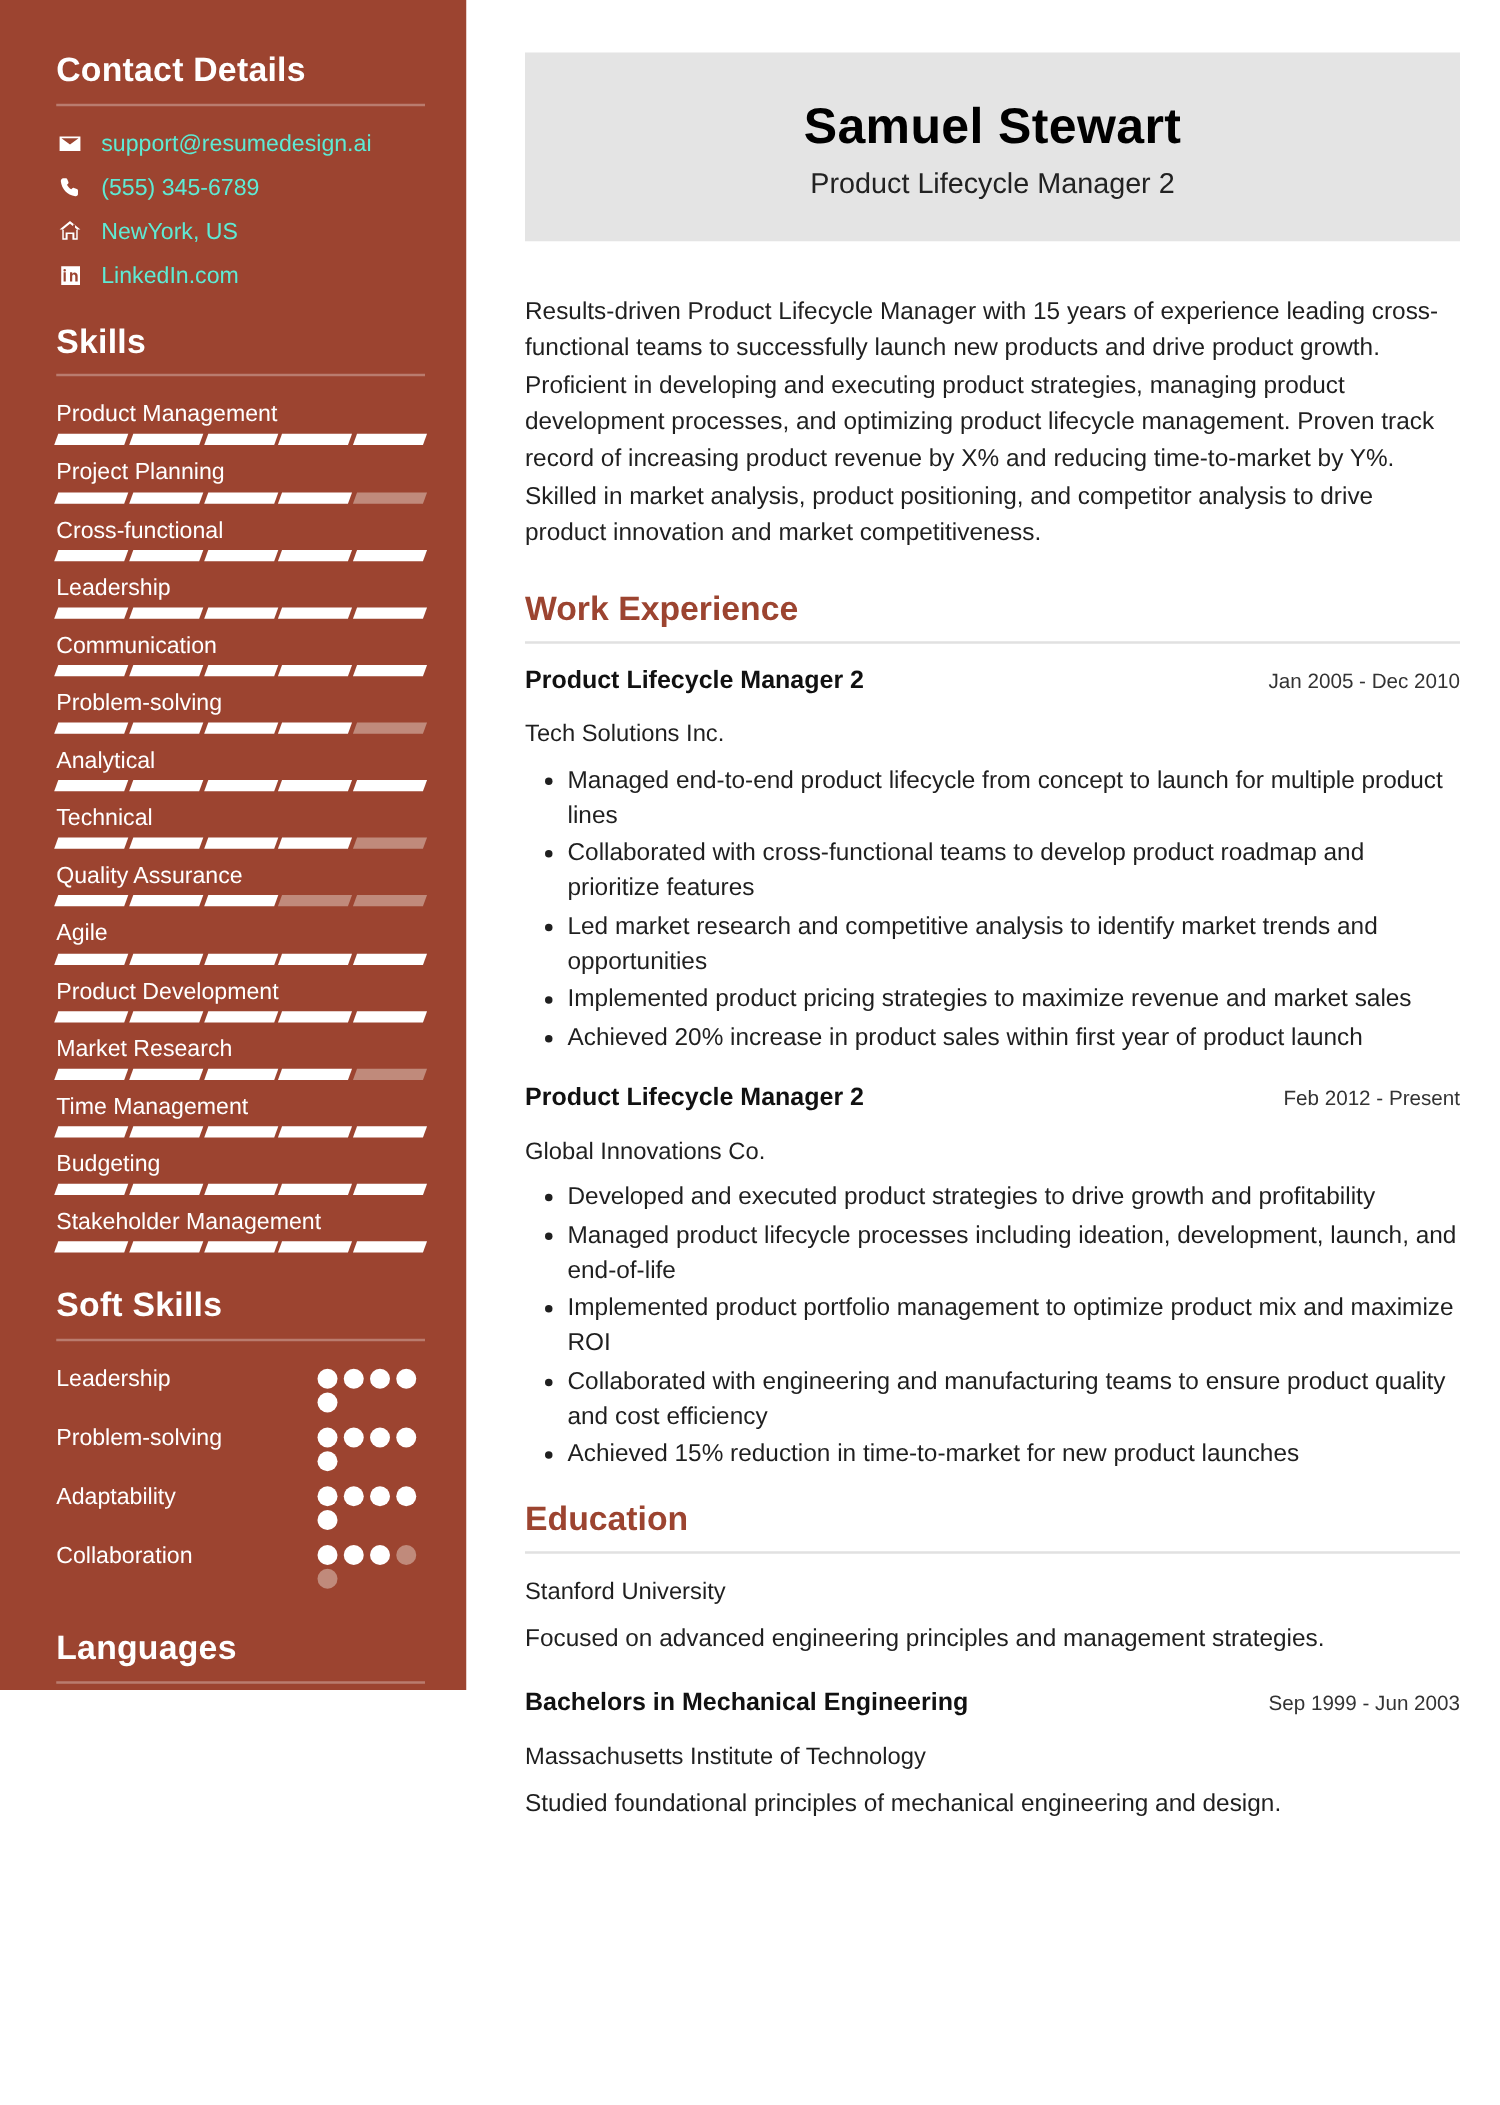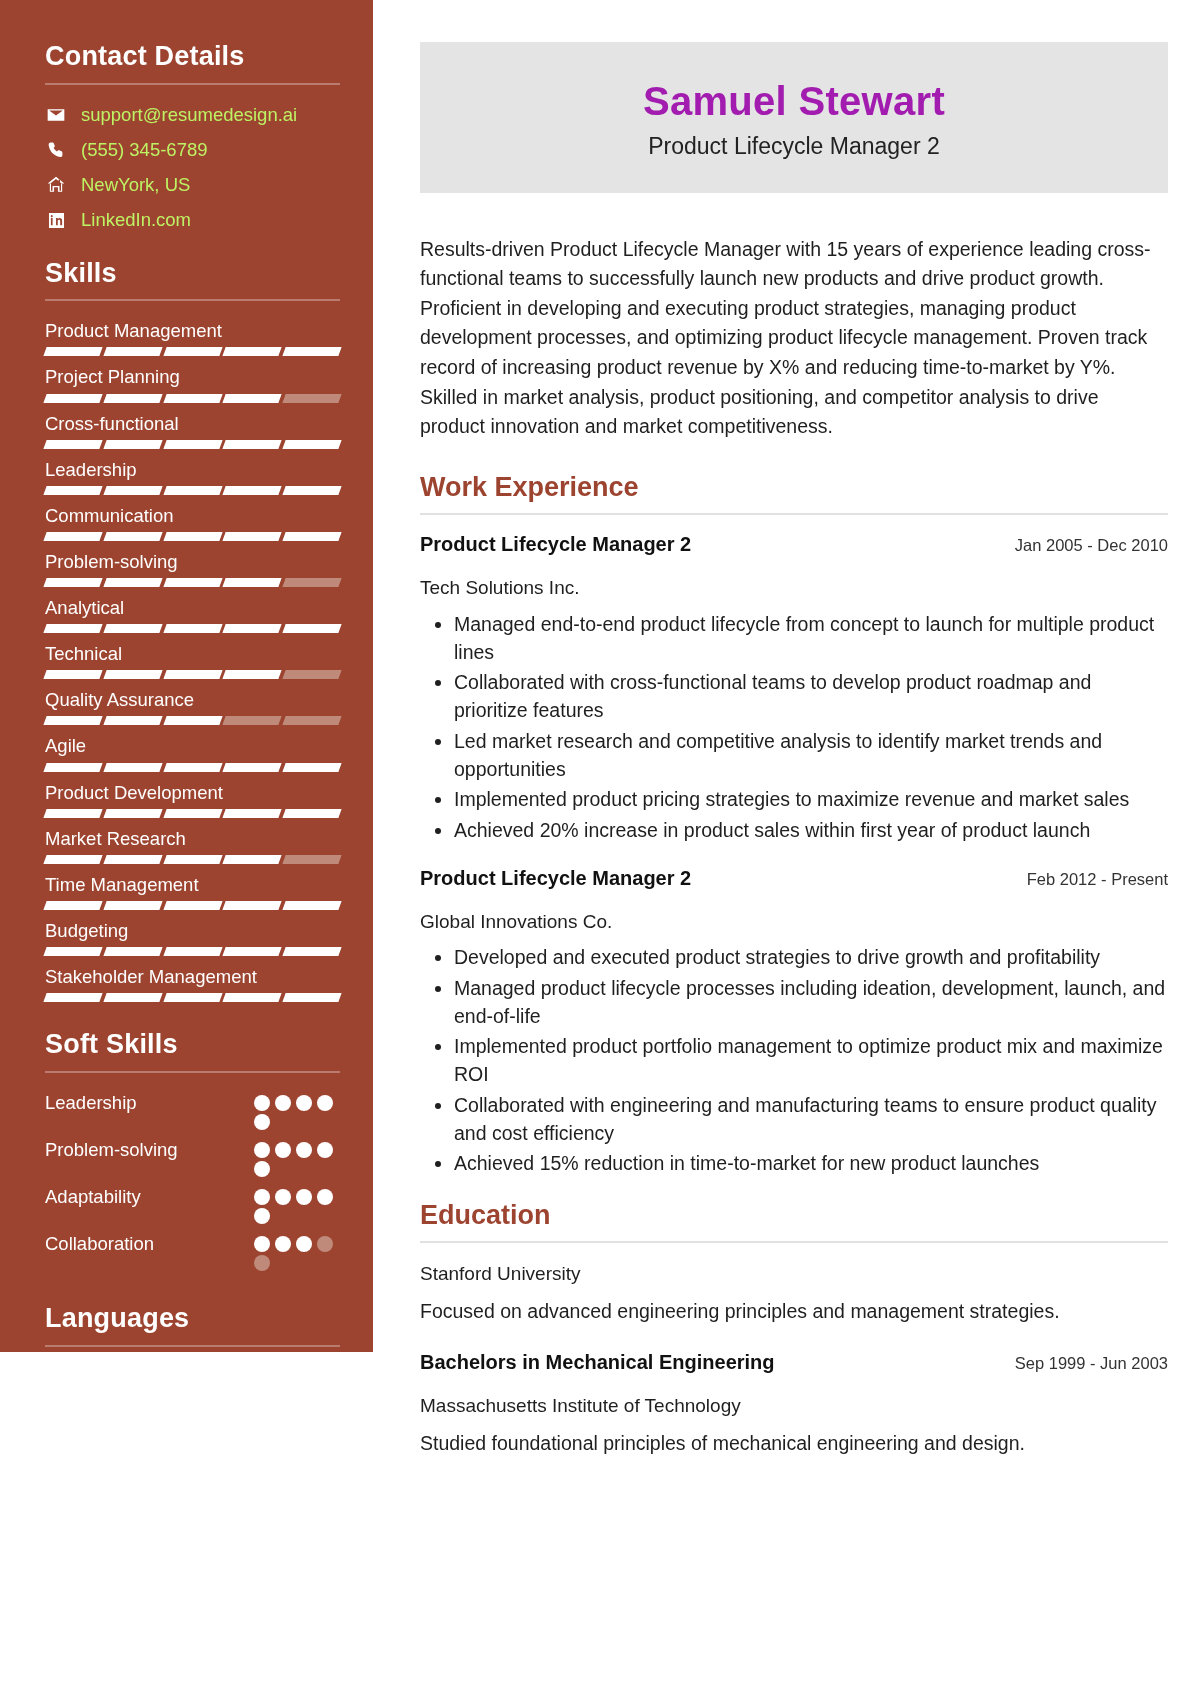--- a/index.html
+++ b/index.html
@@ -42,21 +42,21 @@
 
   
   .contact-list { margin-top: 2px; }
   .contact-row {
     display: flex;
     align-items: center;
     gap: 14px;
     margin-bottom: 10px;
     font-size: 18.5px;
     line-height: 1.35;
-    color: #bef264;
+    color: #5eead4;
     text-align: right;
   }
   .c-icon {
     width: 22px;
     min-width: 22px;
     display: flex;
     align-items: center;
     justify-content: center;
     color: #ffffff;
   }
@@ -134,21 +134,21 @@
   }
   .name-block {
     background: #E4E4E4;
     padding: 36px 24px 32px;
     text-align: center;
     margin-bottom: 42px;
   }
   .name {
     font-size: 40px;
     font-weight: bold;
-    color: #a21caf;
+    color: #000000;
     letter-spacing: 0.3px;
     line-height: 1.15;
   }
   .job-title {
     font-size: 23px;
     color: #222222;
     margin-top: 9px;
     line-height: 1.2;
   }
   .summary {

